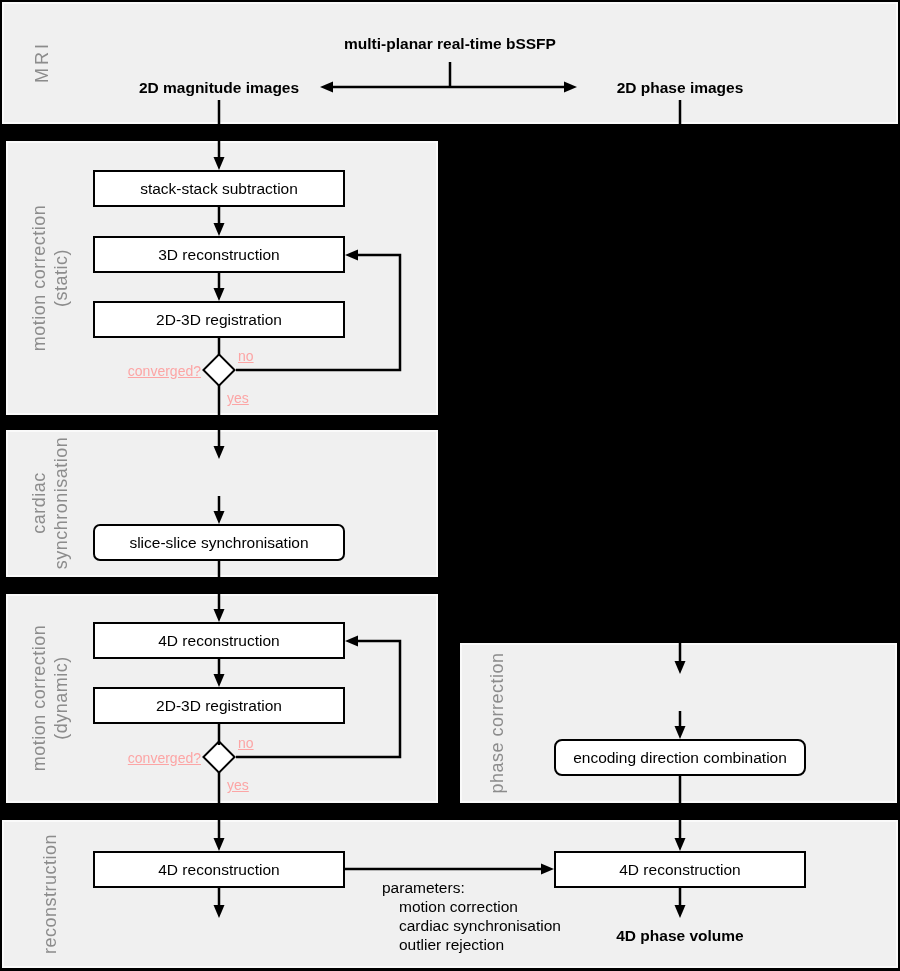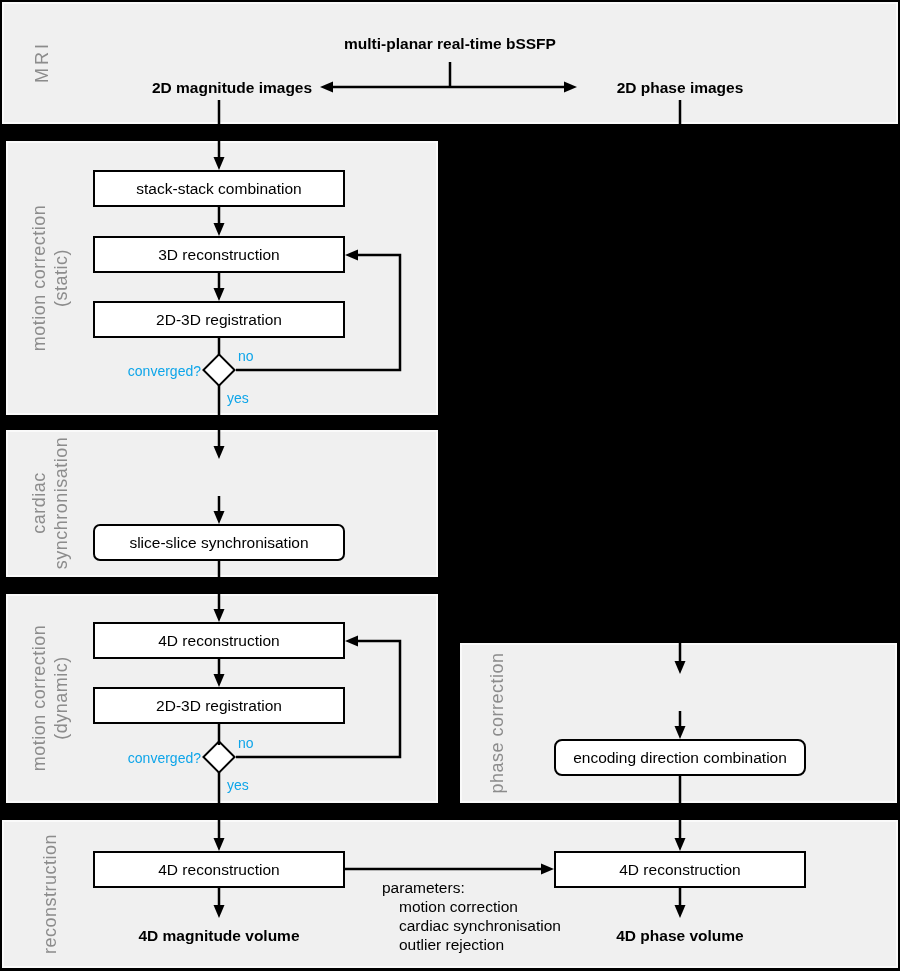--- a/index.html
+++ b/index.html
@@ -23,21 +23,21 @@
     font-size:15.5px;z-index:2;
   }
   .diamond{
     position:absolute;width:24px;height:24px;background:#fff;border:2px solid #000;
     box-sizing:border-box;transform:rotate(45deg);z-index:2;
   }
   .flabel{
     position:absolute;z-index:3;font-size:15.5px;line-height:18px;white-space:nowrap;
   }
   .centered{text-align:center;width:300px;font-weight:bold;}
-  .muted{color:#0ea5e9;font-size:14px;}
+  .muted{color:#fca5a5;font-size:14px;text-decoration:underline;}
   .params{position:absolute;z-index:3;font-size:15.5px;line-height:19px;}
   .params .item{padding-left:17px;}
   #wires{position:absolute;left:0;top:0;z-index:4;pointer-events:none;}
   #wires path{stroke:#000;stroke-width:2.5;fill:none;}
   #wires polygon{fill:#000;stroke:none;}
 </style>
 </head>
 <body>
 
 <div id="canvas">
@@ -59,24 +59,24 @@
     <div>synchronisation</div>
   </div>
   <div class="panel-label" style="left:50px;top:698px;">
     <div>motion correction</div>
     <div>(dynamic)</div>
   </div>
   <div class="panel-label" style="left:497px;top:723px;">phase correction</div>
   <div class="panel-label" style="left:50px;top:894px;">reconstruction</div>
 
   <div class="flabel centered" style="left:300px;top:35px;">multi-planar real-time bSSFP</div>
-  <div class="flabel centered" style="left:82px;top:79px;">2D magnitude images</div>
+  <div class="flabel centered" style="left:69px;top:79px;">2D magnitude images</div>
   <div class="flabel centered" style="left:530px;top:79px;">2D phase images</div>
 
-  <div class="node" style="left:93px;top:170px;">stack-stack combination</div>
+  <div class="node" style="left:93px;top:170px;">stack-stack subtraction</div>
   <div class="node" style="left:93px;top:236px;">3D reconstruction</div>
   <div class="node" style="left:93px;top:301px;">2D-3D registration</div>
   <div class="diamond" style="left:207px;top:358px;"></div>
   <div class="flabel muted" style="left:63px;top:362px;width:138px;text-align:right;">converged?</div>
   <div class="flabel muted" style="left:238px;top:347px;">no</div>
   <div class="flabel muted" style="left:227px;top:389px;">yes</div>
 
   <div class="node" style="left:93px;top:524px;border-radius:7px;">slice-slice synchronisation</div>
 
   <div class="node" style="left:93px;top:622px;">4D reconstruction</div>
@@ -91,21 +91,20 @@
   <div class="node" style="left:93px;top:851px;">4D reconstruction</div>
   <div class="node" style="left:554px;top:851px;">4D reconstruction</div>
 
   <div class="params" style="left:360px;top:878px;margin-left:22px;">
     <div>parameters:</div>
     <div class="item">motion correction</div>
     <div class="item">cardiac synchronisation</div>
     <div class="item">outlier rejection</div>
   </div>
 
-  <div class="flabel centered" style="left:69px;top:927px;">4D magnitude volume</div>
   <div class="flabel centered" style="left:530px;top:927px;">4D phase volume</div>
 
   <svg id="wires" width="900" height="971" viewBox="0 0 900 971" aria-hidden="true">
 
     <path d="M450 62 V86"></path>
     <path d="M331 87 H566"></path>
     <polygon points="320,87 333,81.5 333,92.5"></polygon>
     <polygon points="577,87 564,81.5 564,92.5"></polygon>
 
     <path d="M219 100 V159"></path>

